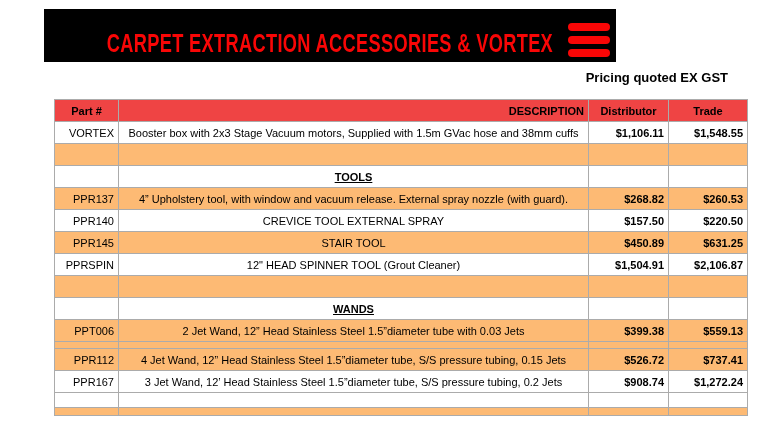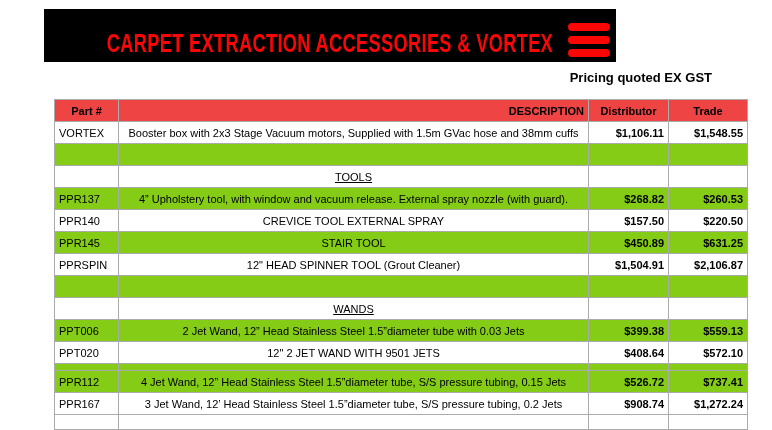--- a/index.html
+++ b/index.html
@@ -35,21 +35,21 @@
     display:flex; flex-direction:column; justify-content:space-between;
     cursor:pointer;
   }
   .menu .bar {
     width:42px; height:8px;
     background:#f90606;
     border-radius:4px;
   }
   
   .note {
-    position:absolute; top:70px; right:60px;
+    position:absolute; top:70px; right:44px;
     font-size:13px; font-weight:bold;
     white-space:nowrap;
   }
   
   .table-wrap { position:absolute; left:54px; top:99px; }
   table.price {
     border-collapse:collapse;
     table-layout:fixed;
     width:693px;
     font-size:11px;
@@ -61,25 +61,25 @@
     white-space:nowrap;
     vertical-align:middle;
   }
   table.price tr { height:22px; }
   table.price tr.v-thin  { height:7px; }
   table.price tr.v-short { height:15px; }
   table.price tr.v-stub  { height:8px; }
   th { font-weight:bold; background:#ef4444; }
   th.c-part, th.c-price { text-align:center; }
   th.c-desc { text-align:right; padding-left:5px; }
-  td.c-part { text-align:left; }
+  td.c-part { text-align:right; }
   td.c-desc { text-align:center; padding-left:5px; }
   td.c-price { text-align:right; font-weight:bold; padding-right:5px; }
-  td.c-desc .u { font-weight:normal; text-decoration:underline; }
-  tr.r-cream td { background:#84cc16; }
+  td.c-desc .u { font-weight:bold; text-decoration:underline; }
+  tr.r-cream td { background:#fdba74; }
   tr.r-white td { background:#ffffff; }
 </style>
 </head>
 <body>
 
 <div class="banner">
   <div class="banner-title">CARPET EXTRACTION ACCESSORIES &amp; VORTEX</div>
   <div class="menu">
     <div class="bar"></div>
     <div class="bar"></div>
@@ -159,26 +159,20 @@
           <td class="c-desc"><span class="u">WANDS</span></td>
           <td class="c-price"></td>
           <td class="c-price"></td>
         </tr>
         <tr class="r-cream">
           <td class="c-part">PPT006</td>
           <td class="c-desc">2 Jet Wand, 12” Head Stainless Steel 1.5”diameter tube with 0.03 Jets</td>
           <td class="c-price">$399.38</td>
           <td class="c-price">$559.13</td>
         </tr>
-        <tr class="r-white">
-          <td class="c-part">PPT020</td>
-          <td class="c-desc">12" 2 JET WAND WITH 9501 JETS</td>
-          <td class="c-price">$408.64</td>
-          <td class="c-price">$572.10</td>
-        </tr>
         <tr class="r-cream v-thin">
           <td class="c-part"></td>
           <td class="c-desc"></td>
           <td class="c-price"></td>
           <td class="c-price"></td>
         </tr>
         <tr class="r-cream">
           <td class="c-part">PPR112</td>
           <td class="c-desc">4 Jet Wand, 12” Head Stainless Steel 1.5”diameter tube, S/S pressure tubing, 0.15 Jets</td>
           <td class="c-price">$526.72</td>

